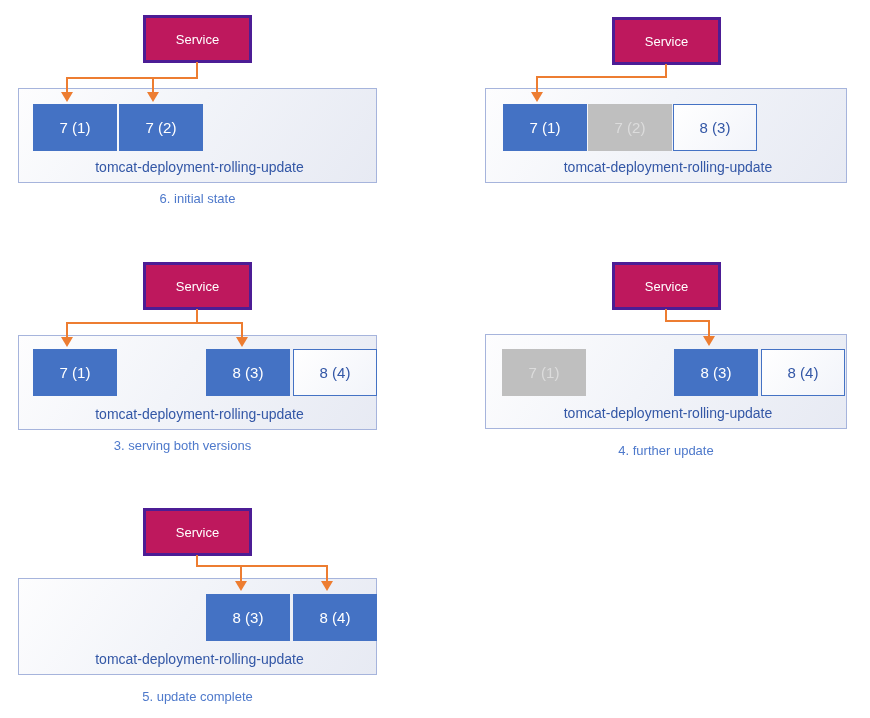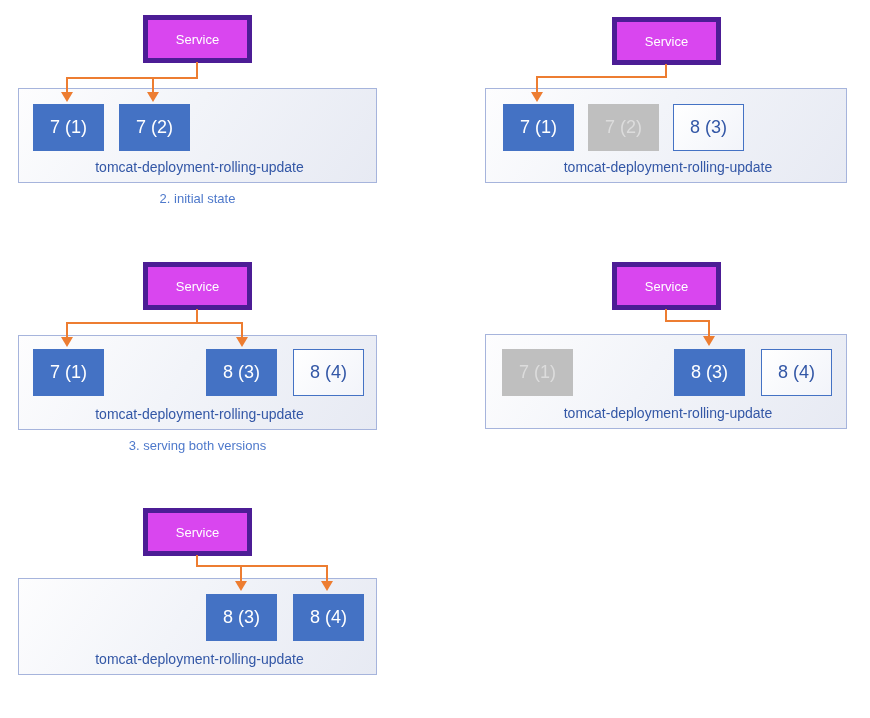--- a/index.html
+++ b/index.html
@@ -10,22 +10,22 @@
     height:718px;
     background:#ffffff;
     font-family:"Liberation Sans", sans-serif;
     overflow:hidden;
   }
   .panel { position:absolute; inset:0; }
 
   .service {
     position:absolute;
     width:109px; height:48px;
-    background:#d946ef;
-    border:5px solid #4c1d95;
+    background:#be185d;
+    border:3px solid #4c1d95;
     color:#ffffff;
     font-size:13px;
     display:flex; align-items:center; justify-content:center;
     z-index:3;
   }
 
   .deployment {
     position:absolute;
     background:linear-gradient(125deg,#fdfdfe 0%,#f2f4f9 45%,#e7eaf3 100%);
     border:1px solid #A6B4DC;
@@ -34,23 +34,23 @@
   .deployment-label {
     position:absolute;
     left:4px; right:0; bottom:7px;
     text-align:center;
     color:#3357A6;
     font-size:14px;
   }
 
   .pod {
     position:absolute;
-    width:71px; height:47px;
+    width:84px; height:47px;
     display:flex; align-items:center; justify-content:center;
-    font-size:18px;
+    font-size:15px;
     z-index:2;
   }
   .pod--active { background:#4472C4; color:#ffffff; }
   .pod--stopped { background:#BFBFBF; color:#DCDCDC; }
   .pod--pending {
     background:linear-gradient(135deg,#ffffff 0%,#f2f4fa 100%);
     border:1px solid #4472C4;
     color:#3357A6;
   }
 
@@ -88,21 +88,21 @@
     <div class="arrow-head" style="left:147px;top:92px;"></div>
     <div class="deployment" style="left:18px;top:88px;width:359px;height:95px;">
       <div class="pod pod--active" style="left:14px;top:15px;">
         <span>7 (1)</span>
       </div>
       <div class="pod pod--active" style="left:100px;top:15px;">
         <span>7 (2)</span>
       </div>
       <div class="deployment-label">tomcat-deployment-rolling-update</div>
     </div>
-    <div class="caption" style="left:18px;top:191px;width:359px;">2. initial state</div>
+    <div class="caption" style="left:18px;top:191px;width:359px;">6. initial state</div>
   </section>
 
   <section class="panel">
     <div class="service" style="left:612px;top:17px;">
       <span>Service</span>
     </div>
     <div class="arrow-line" style="left:665px;top:64px;width:2px;height:14px;"></div>
     <div class="arrow-line" style="left:536px;top:76px;width:131px;height:2px;"></div>
     <div class="arrow-line" style="left:536px;top:76px;width:2px;height:17px;"></div>
     <div class="arrow-head" style="left:531px;top:92px;"></div>
@@ -135,21 +135,21 @@
         <span>7 (1)</span>
       </div>
       <div class="pod pod--active" style="left:187px;top:13px;">
         <span>8 (3)</span>
       </div>
       <div class="pod pod--pending" style="left:274px;top:13px;">
         <span>8 (4)</span>
       </div>
       <div class="deployment-label">tomcat-deployment-rolling-update</div>
     </div>
-    <div class="caption" style="left:18px;top:438px;width:359px;">3. serving both versions</div>
+    <div class="caption" style="left:3px;top:438px;width:359px;">3. serving both versions</div>
   </section>
 
   <section class="panel">
     <div class="service" style="left:612px;top:262px;">
       <span>Service</span>
     </div>
     <div class="arrow-line" style="left:665px;top:309px;width:2px;height:13px;"></div>
     <div class="arrow-line" style="left:665px;top:320px;width:45px;height:2px;"></div>
     <div class="arrow-line" style="left:708px;top:320px;width:2px;height:17px;"></div>
     <div class="arrow-head" style="left:703px;top:336px;"></div>
@@ -158,20 +158,21 @@
         <span>7 (1)</span>
       </div>
       <div class="pod pod--active" style="left:188px;top:14px;">
         <span>8 (3)</span>
       </div>
       <div class="pod pod--pending" style="left:275px;top:14px;">
         <span>8 (4)</span>
       </div>
       <div class="deployment-label">tomcat-deployment-rolling-update</div>
     </div>
+    <div class="caption" style="left:485px;top:443px;width:362px;">4. further update</div>
   </section>
 
   <section class="panel">
     <div class="service" style="left:143px;top:508px;">
       <span>Service</span>
     </div>
     <div class="arrow-line" style="left:196px;top:555px;width:2px;height:12px;"></div>
     <div class="arrow-line" style="left:196px;top:565px;width:132px;height:2px;"></div>
     <div class="arrow-line" style="left:240px;top:565px;width:2px;height:17px;"></div>
     <div class="arrow-head" style="left:235px;top:581px;"></div>
@@ -179,15 +180,16 @@
     <div class="arrow-head" style="left:321px;top:581px;"></div>
     <div class="deployment" style="left:18px;top:578px;width:359px;height:97px;">
       <div class="pod pod--active" style="left:187px;top:15px;">
         <span>8 (3)</span>
       </div>
       <div class="pod pod--active" style="left:274px;top:15px;">
         <span>8 (4)</span>
       </div>
       <div class="deployment-label">tomcat-deployment-rolling-update</div>
     </div>
+    <div class="caption" style="left:18px;top:689px;width:359px;">5. update complete</div>
   </section>
 
 </div>
 
 </body></html>

